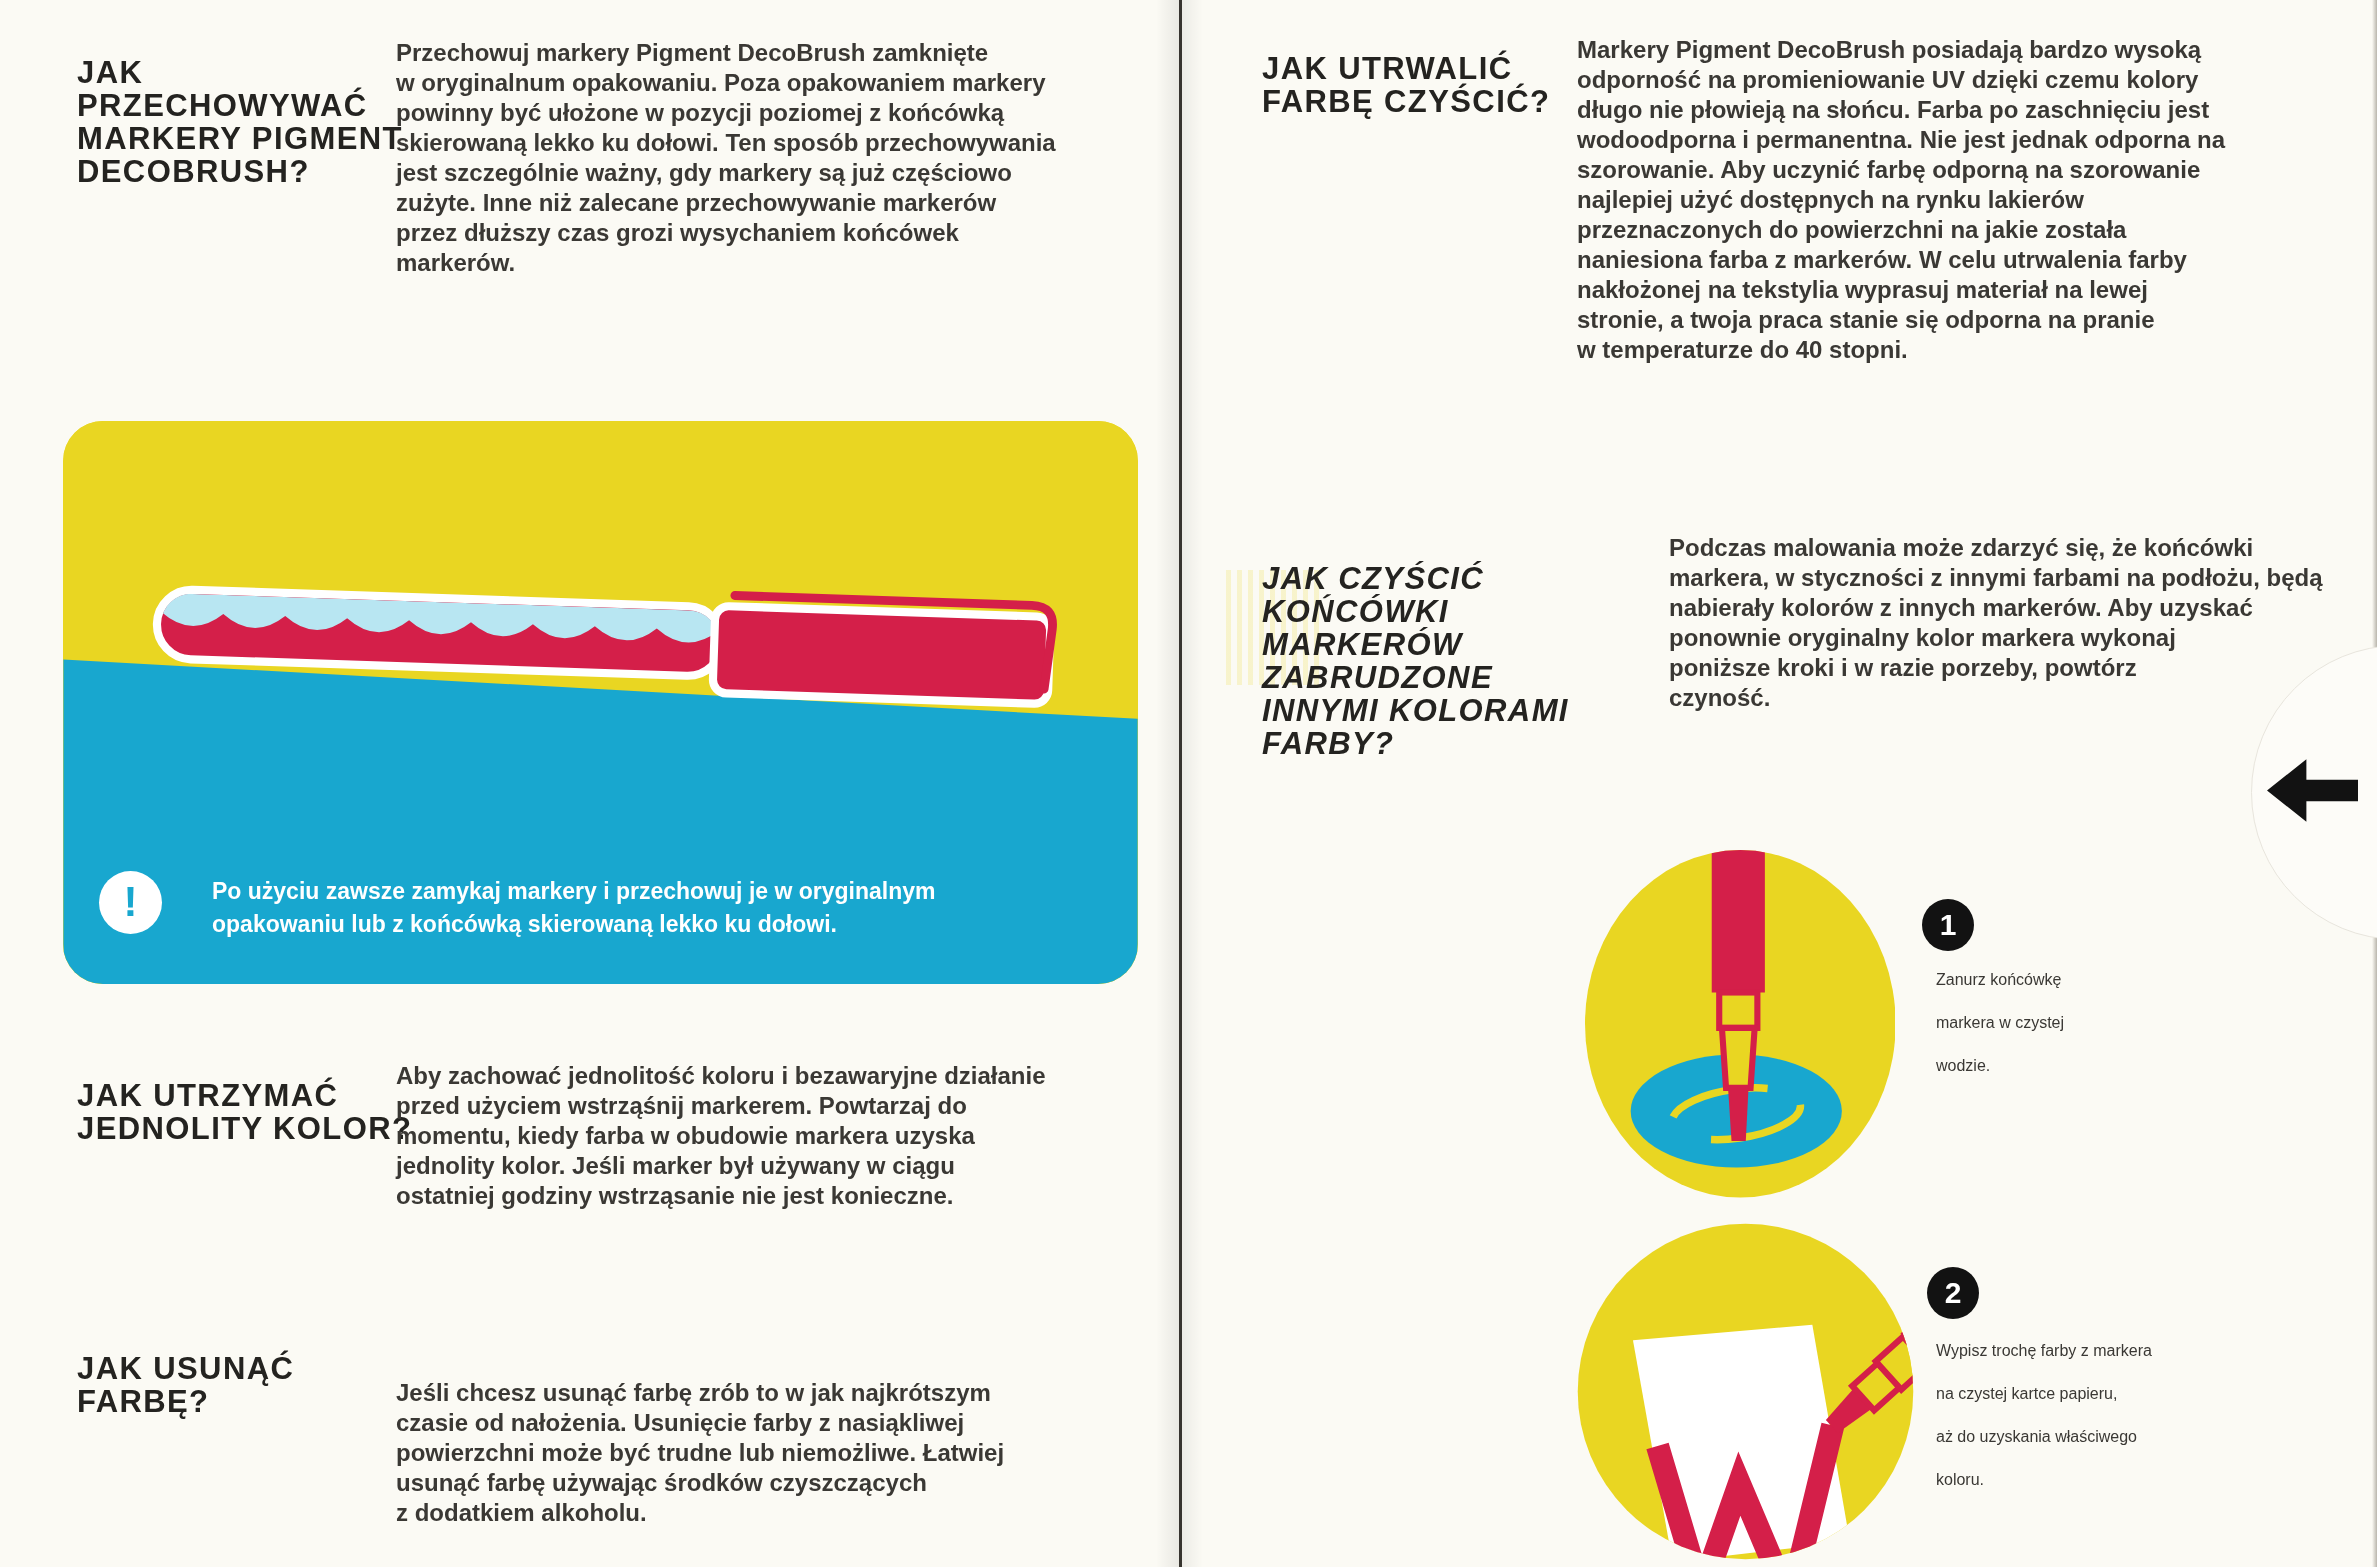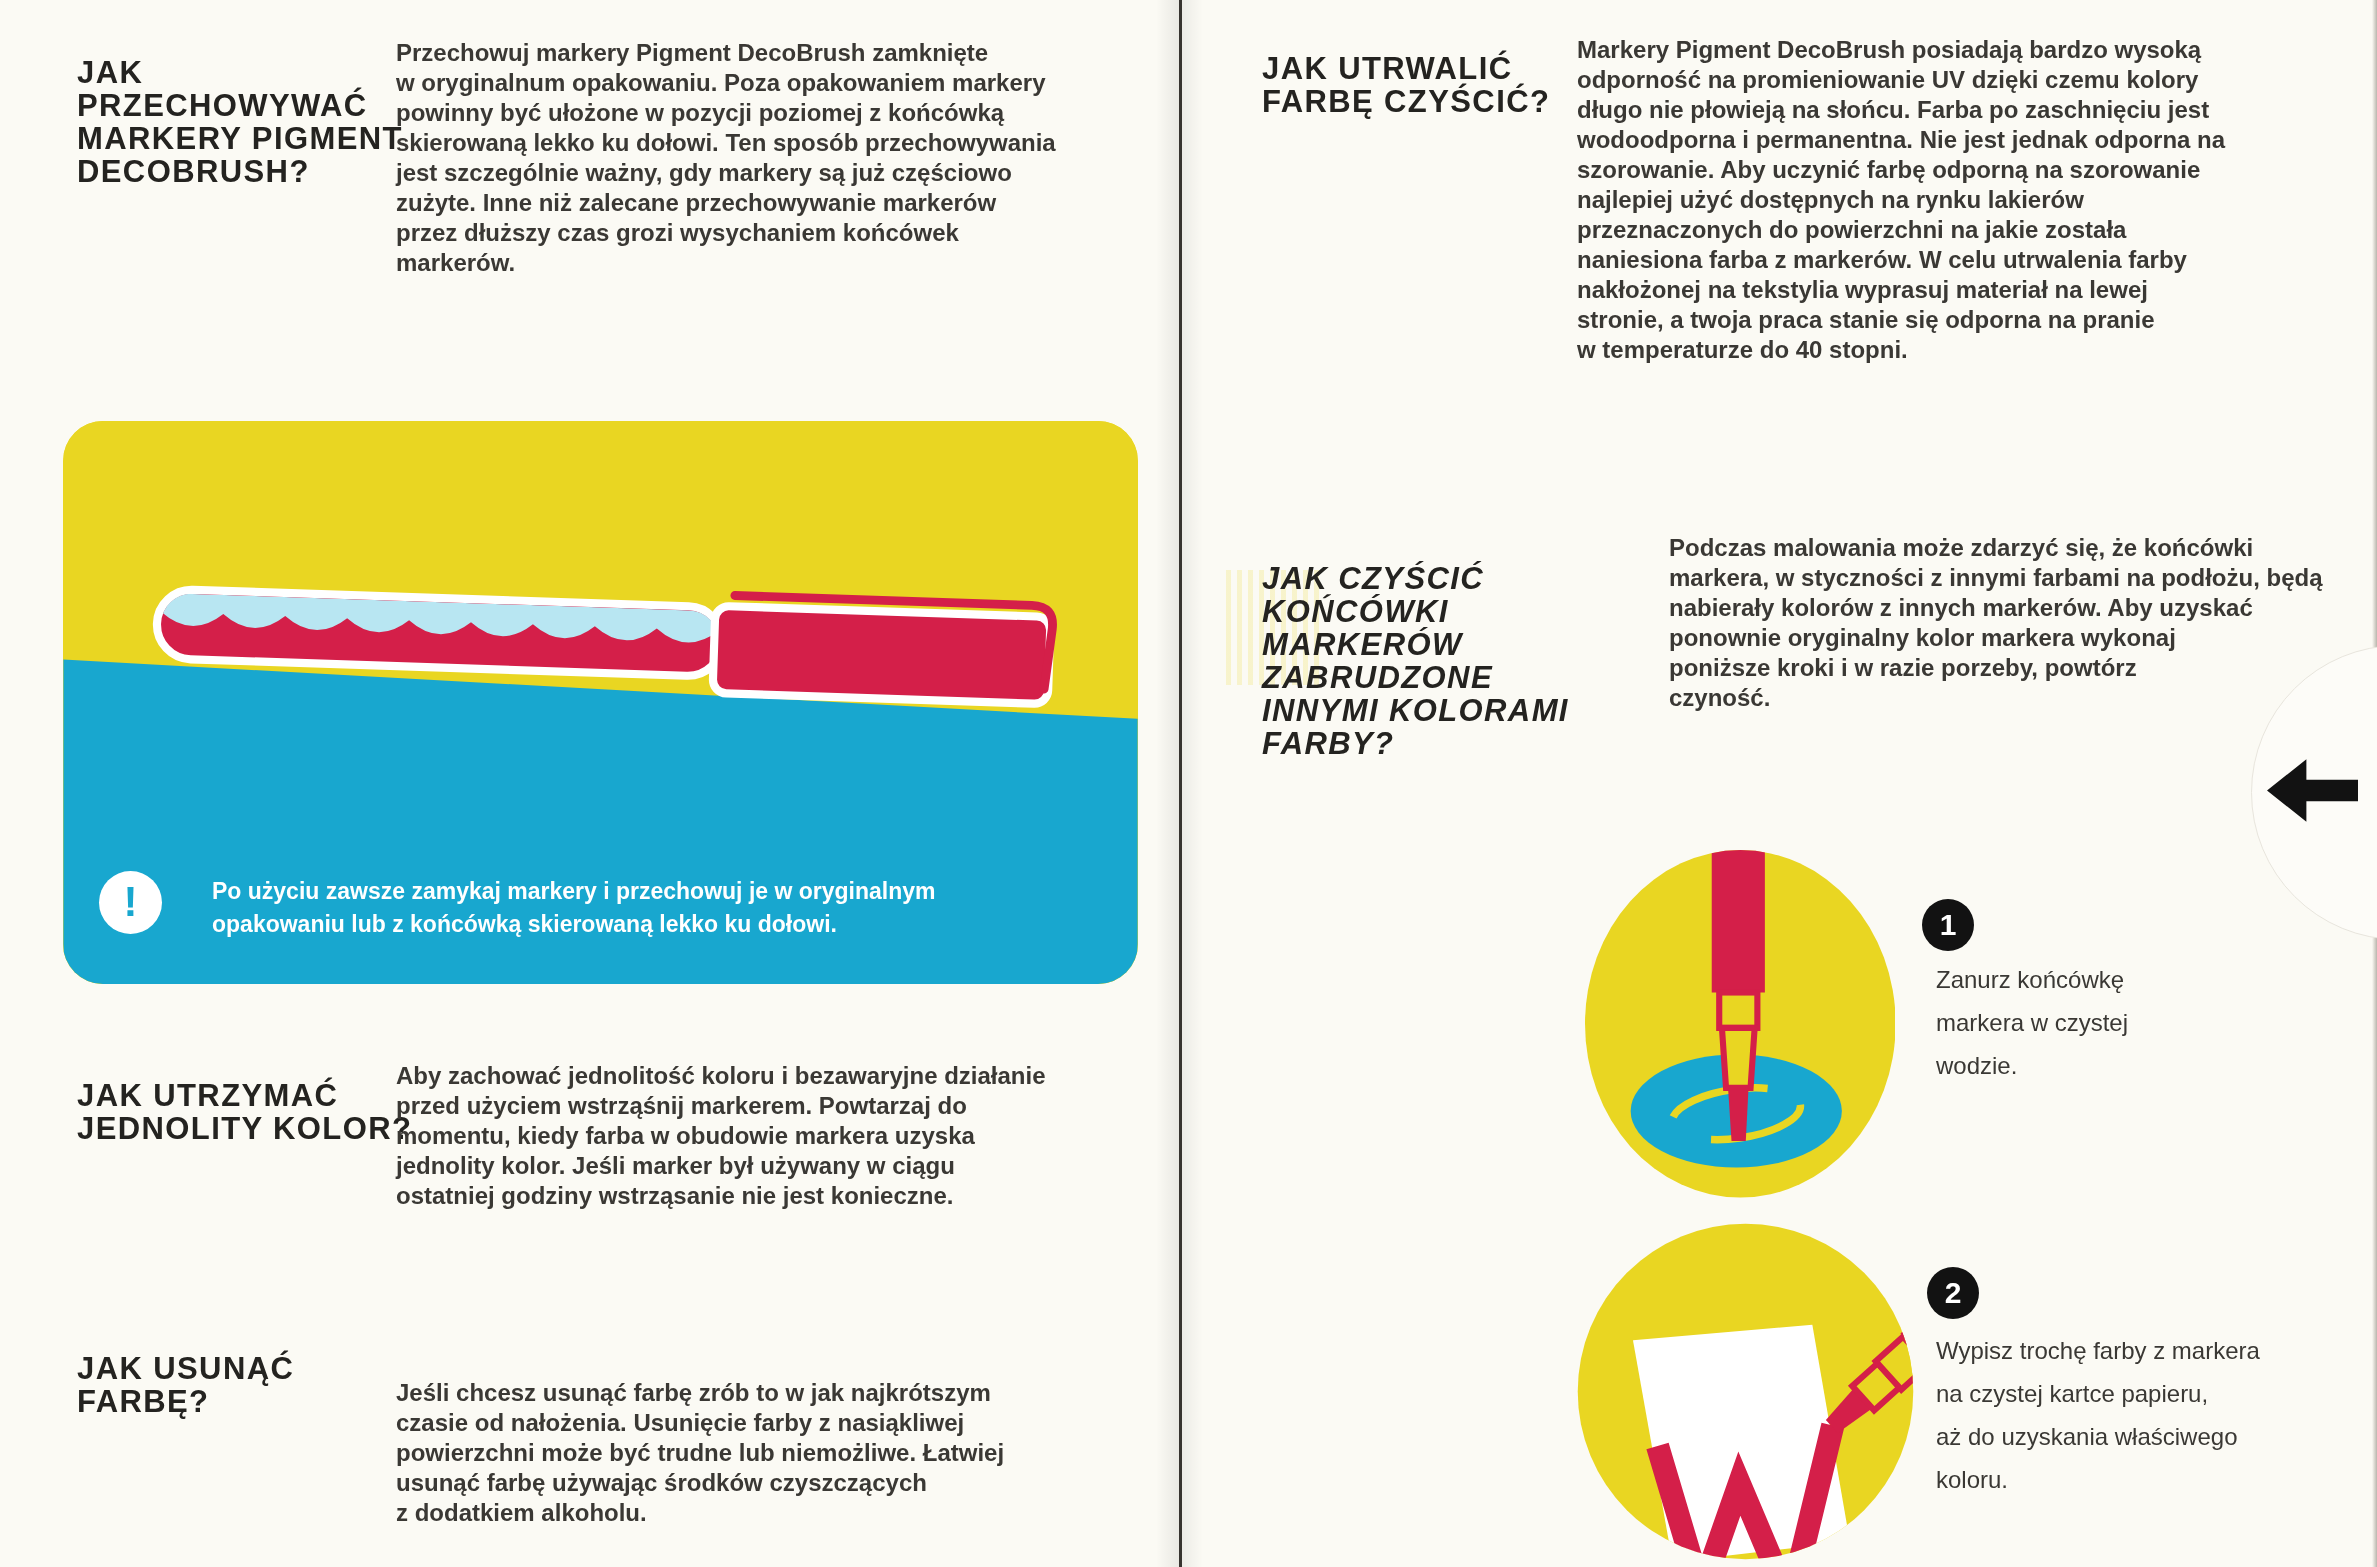--- a/index.html
+++ b/index.html
@@ -55,21 +55,21 @@
     background:repeating-linear-gradient(90deg,
       rgba(233,214,34,0.35) 0 4.8px, rgba(233,214,34,0) 4.8px 11px);
   }
   
   .badge{
     width:52px;height:52px;border-radius:50%;background:var(--badge);
     color:var(--white);display:flex;align-items:center;justify-content:center;
     font-size:30px;font-weight:700;
   }
   .step-text{
-    font-size:24px;line-height:43px;color:var(--ink);white-space:pre-line;
+    font-size:16px;line-height:43px;color:var(--ink);white-space:pre-line;
   }
   
   .die-cut{
     left:2251px;top:645px;width:295px;height:295px;border-radius:50%;
     background:#fdfcf8;border:1.4px solid #e8e5dd;
   }
   .edge-shadow{
     right:0;top:0;width:4.8px;height:1567px;
     background:linear-gradient(to left, rgba(105,98,84,0.45), rgba(105,98,84,0));
   }

